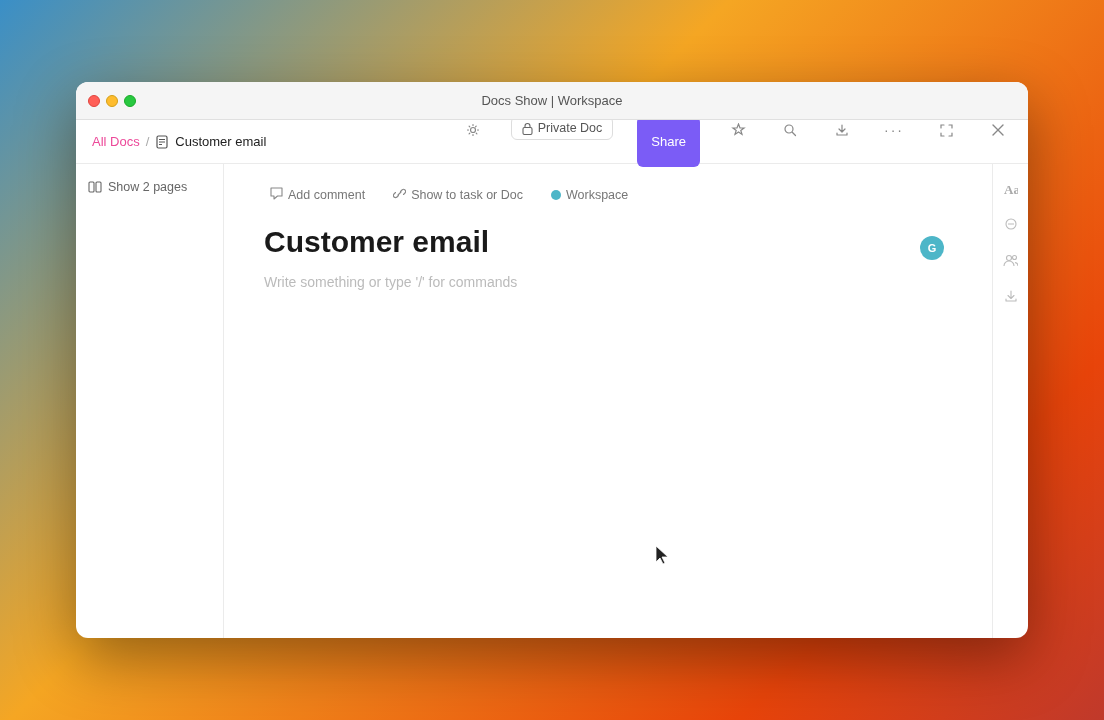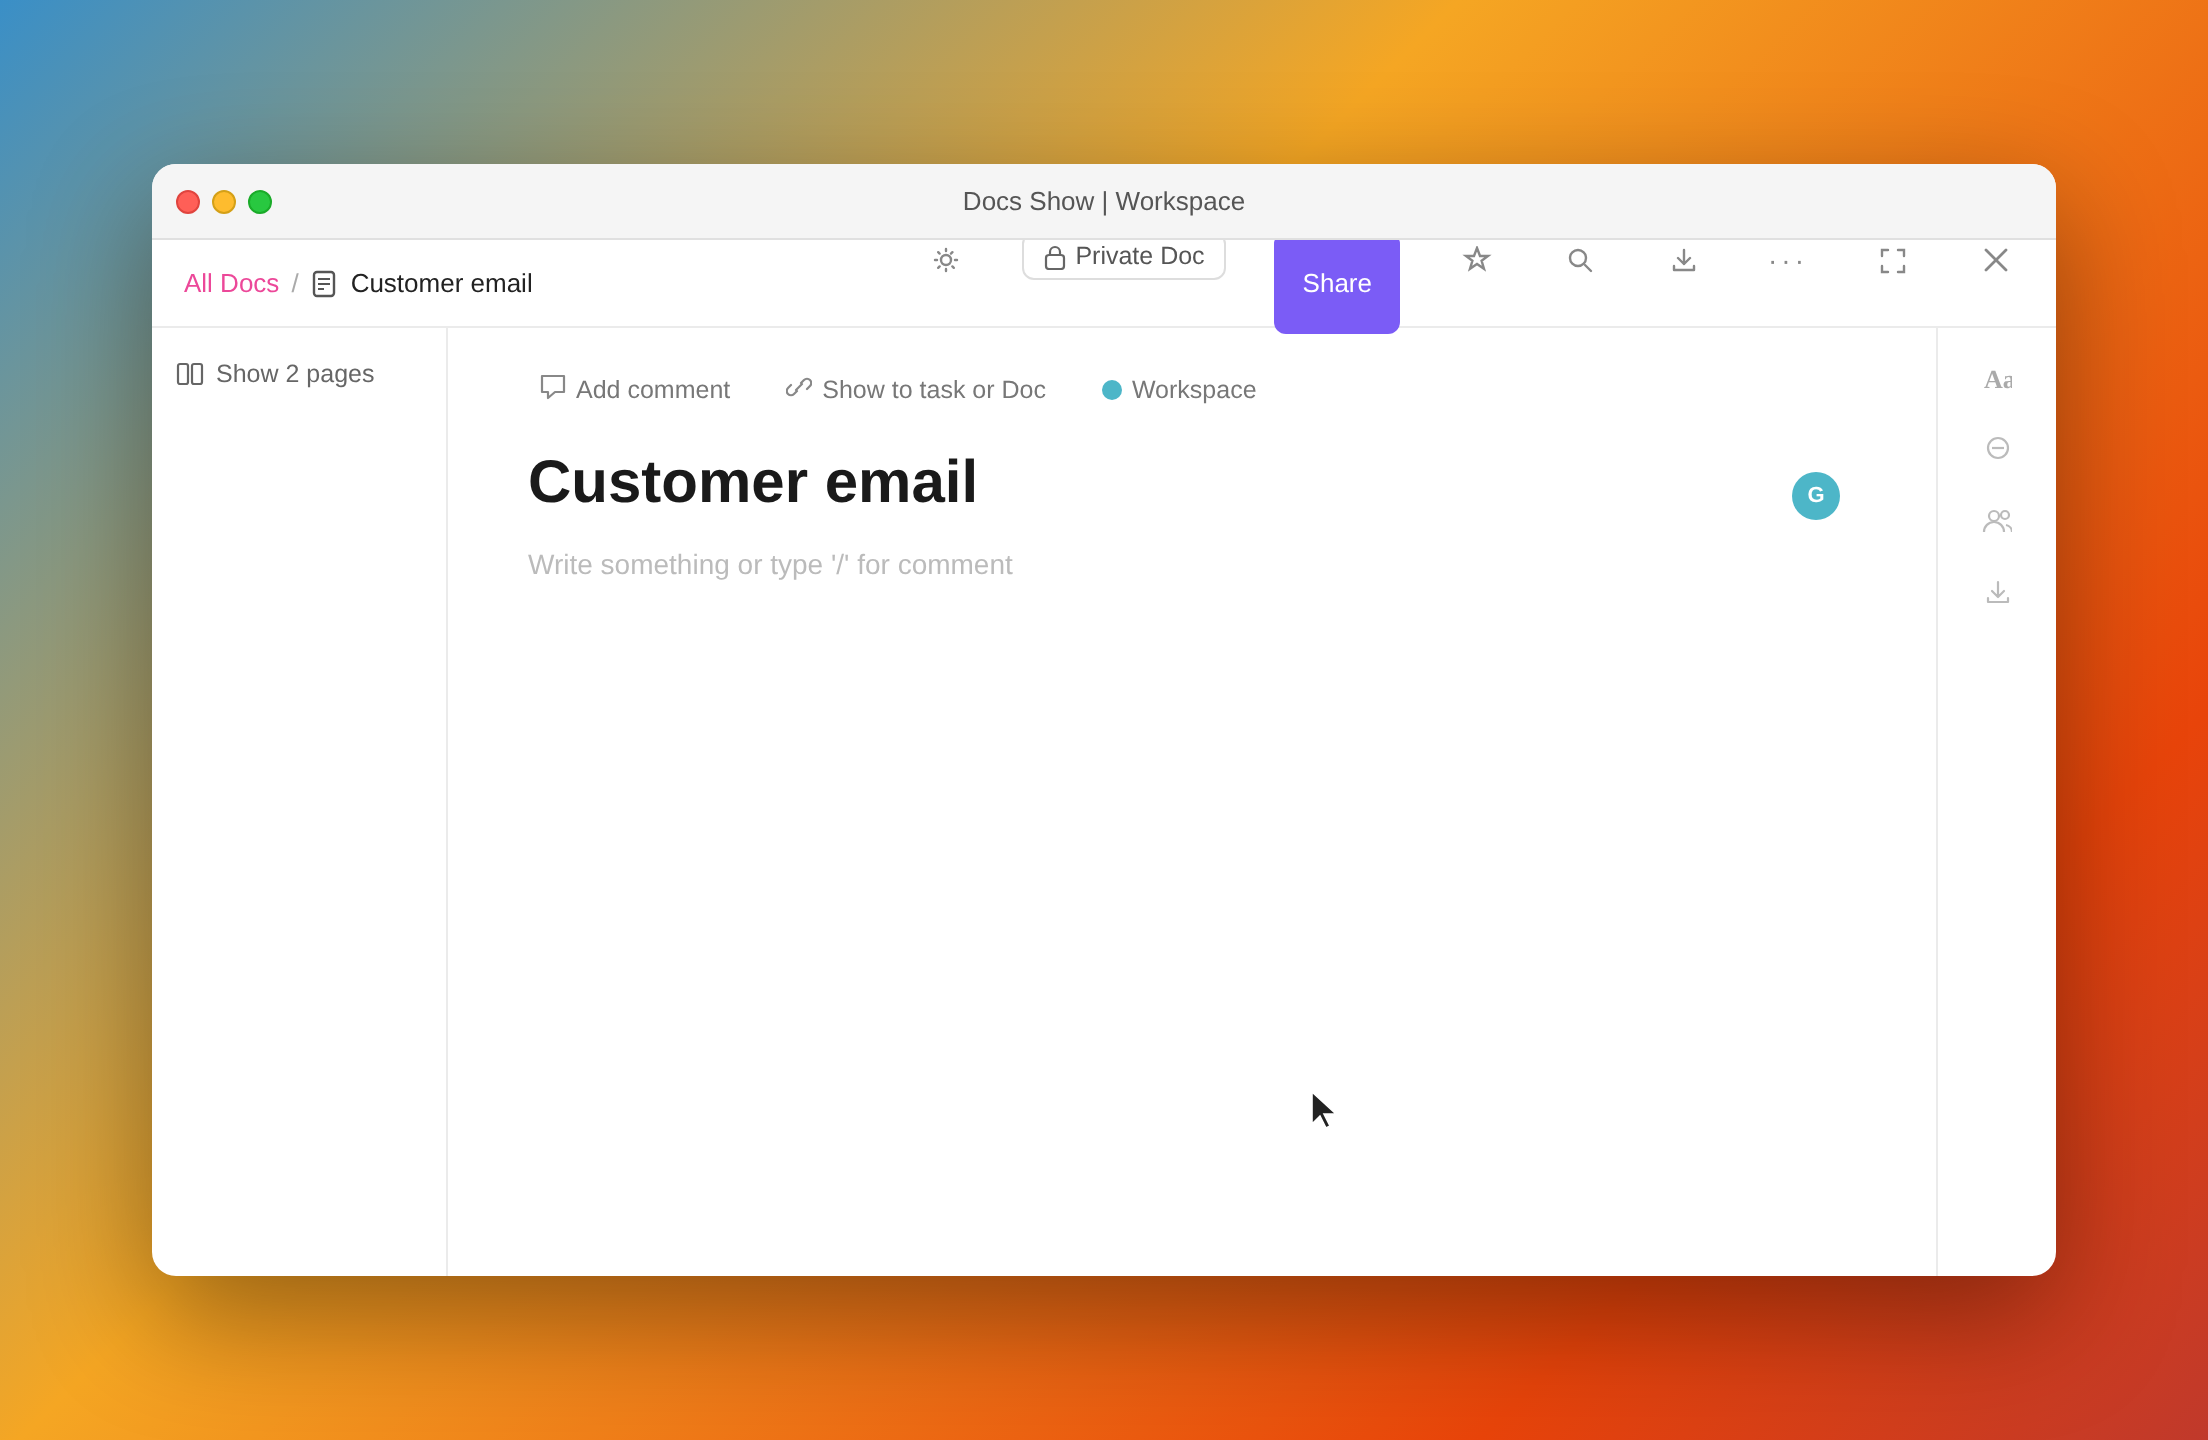--- a/index.html
+++ b/index.html
@@ -238,21 +238,21 @@
     }
     
     .editor-placeholder {
       font-size: 14px;
       color: #bbb;
       cursor: text;
       padding: 2px 0;
     }
     
     .right-sidebar {
-      width: 60px;
+      width: 36px;
       border-left: 1px solid #ebebeb;
       display: flex;
       flex-direction: column;
       align-items: center;
       padding: 10px 12px;
       gap: 8px;
       flex-shrink: 0;
     }
     .right-icon {
       width: 28px;
@@ -398,21 +398,21 @@
         </div>
         <div class="summarize-btn">
           <div class="summarize-dot"></div>
           <span>Workspace</span>
         </div>
       </div>
 
       <h1 class="doc-title">Customer email</h1>
 
 
-      <div class="editor-placeholder">Write something or type '/' for comment</div>
+      <div class="editor-placeholder">Write something or type '/' for commands</div>
 
       <div class="ai-avatar">G</div>
 
       <div class="cursor-indicator">
         <svg width="16" height="22" viewBox="0 0 16 22" fill="none">
           <path d="M2 2L2 18L6 14L9 20L11 19L8 13L14 13Z" fill="#222" stroke="#fff" stroke-width="0.8"></path>
         </svg>
       </div>
     </div>
 

